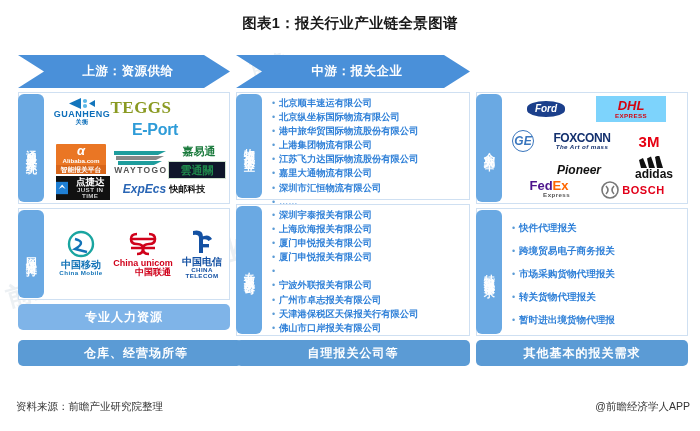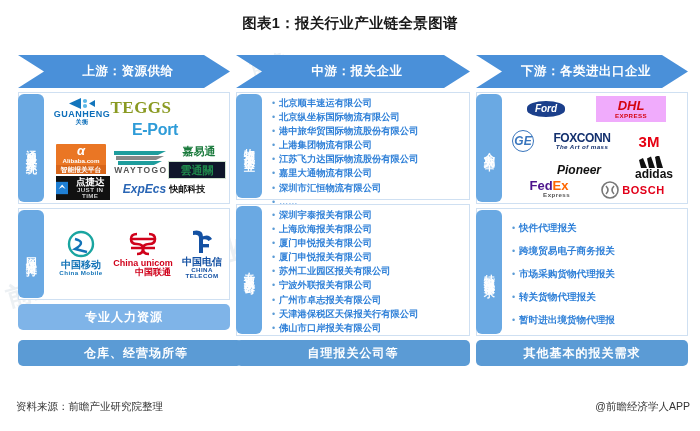--- a/index.html
+++ b/index.html
@@ -107,23 +107,20 @@
 <div class="wm w4">研究</div>
 <div class="wm w5">前瞻</div>
 
 <div class="band">
   <div class="chev c2">
     <span>中游：报关企业</span>
   </div>
   <div class="chev c1">
     <span>上游：资源供给</span>
   </div>
-  <div class="chev c3">
-    <span>下游：各类进出口企业</span>
-  </div>
 </div>
 
 <div class="panel" style="left:18px;top:92px;width:212px;height:112px;"></div>
 <div class="vtab" style="left:18px;top:94px;height:108px;">
   <span>通关服务系统</span>
 </div>
 
 <div class="logo" style="position:absolute;left:56px;top:96px;width:52px;height:30px;flex-direction:column;">
   <svg width="30" height="13" viewBox="0 0 30 13">
     <path d="M2 6.5 L14 1 L14 12 Z" fill="#1275bc"></path>
@@ -284,21 +281,20 @@
   <div class="bi">
       <span class="dot">•</span>
       <span class="tx">厦门申悦报关有限公司</span>
     </div>
   <div class="bi">
       <span class="dot">•</span>
       <span class="tx">厦门申悦报关有限公司</span>
     </div>
   <div class="bi">
       <span class="dot">•</span>
-      <span class="tx">苏州工业园区报关有限公司</span>
     </div>
   <div class="bi">
       <span class="dot">•</span>
       <span class="tx">宁波外联报关有限公司</span>
     </div>
   <div class="bi">
       <span class="dot">•</span>
       <span class="tx">广州市卓志报关有限公司</span>
     </div>
   <div class="bi">
@@ -320,21 +316,21 @@
 </div>
 
 <div class="panel" style="left:476px;top:92px;width:212px;height:112px;"></div>
 <div class="vtab" style="left:476px;top:94px;height:108px;">
   <span>企业列举</span>
 </div>
 
 <div class="logo" style="position:absolute;left:516px;top:96px;width:60px;height:26px;">
   <span class="brand b-ford">Ford</span>
 </div>
-<div class="logo" style="position:absolute;left:596px;top:96px;width:70px;height:26px;flex-direction:column;background:#f0abfc;">
+<div class="logo" style="position:absolute;left:596px;top:96px;width:70px;height:26px;flex-direction:column;background:#7dd3fc;">
   <span class="brand" style="color:#d40511;font-size:13px;font-style:italic;line-height:14px;">DHL</span>
   <span class="brand sub" style="color:#d40511;">EXPRESS</span>
 </div>
 
 <div class="logo" style="position:absolute;left:510px;top:128px;width:26px;height:26px;">
   <span class="brand b-ge">GE</span>
 </div>
 <div class="logo" style="position:absolute;left:540px;top:128px;width:84px;height:26px;flex-direction:column;">
   <span class="brand b-fox">FOXCONN</span>
   <span class="brand sub" style="color:#13306e;font-style:italic;">The Art of mass</span>

